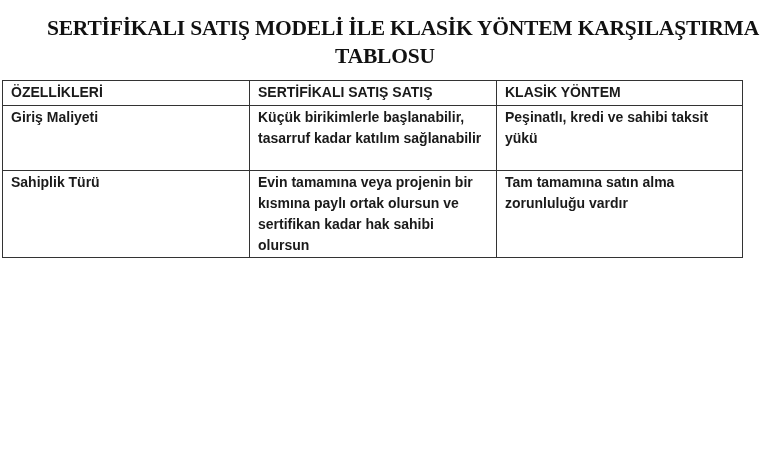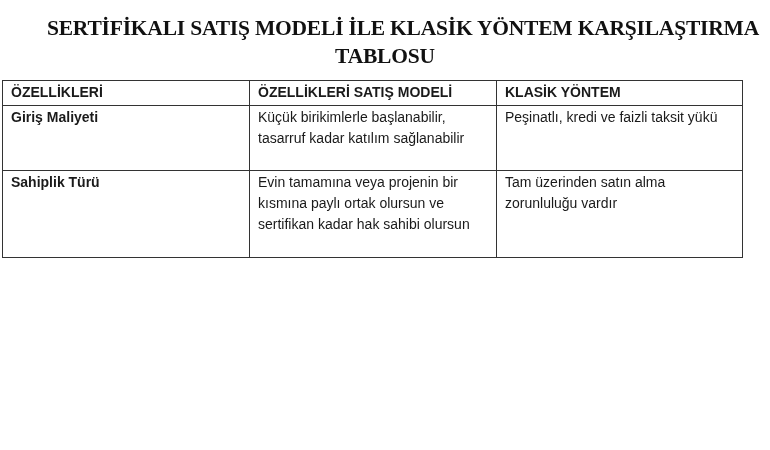--- a/index.html
+++ b/index.html
@@ -25,20 +25,21 @@
     }
     table.cmp col.c1 { width: 247px; }
     table.cmp col.c2 { width: 247px; }
     table.cmp col.c3 { width: 246px; }
     table.cmp th, table.cmp td {
       border: 1px solid #333;
       vertical-align: top;
       text-align: left;
       padding: 1px 8px 0 8px;
       color: #1a1a1a;
+      font-weight: bold;
     }
     table.cmp th { font-weight: bold; height: 23px; }
     table.cmp td.feat { font-weight: bold; }
     tr.r1 td { height: 63px; }
     tr.r2 td { height: 85px; }
     tr.r3 td { height: 61px; }
     tr.r4 td { height: 48px; }
     tr.r5 td { height: 66px; }
   </style>
 </head>
@@ -51,29 +52,29 @@
 
 <table class="cmp">
   <colgroup>
       <col class="c1">
       <col class="c2">
       <col class="c3">
     </colgroup>
   <thead>
     <tr>
       <th>ÖZELLİKLERİ</th>
-      <th>ÖZELLİKLERİ SATIŞ MODELİ</th>
+      <th>SERTİFİKALI SATIŞ SATIŞ</th>
       <th>KLASİK YÖNTEM</th>
     </tr>
   </thead>
   <tbody>
     <tr class="r1">
       <td class="feat">Giriş Maliyeti</td>
       <td>Küçük birikimlerle başlanabilir, tasarruf kadar katılım sağlanabilir</td>
-      <td>Peşinatlı, kredi ve faizli taksit yükü</td>
+      <td>Peşinatlı, kredi ve sahibi taksit yükü</td>
     </tr>
     <tr class="r2">
       <td class="feat">Sahiplik Türü</td>
       <td>Evin tamamına veya projenin bir kısmına paylı ortak olursun ve sertifikan kadar hak sahibi olursun</td>
-      <td>Tam üzerinden satın alma zorunluluğu vardır</td>
+      <td>Tam tamamına satın alma zorunluluğu vardır</td>
     </tr>
   </tbody>
 </table>
 
 </body></html>

